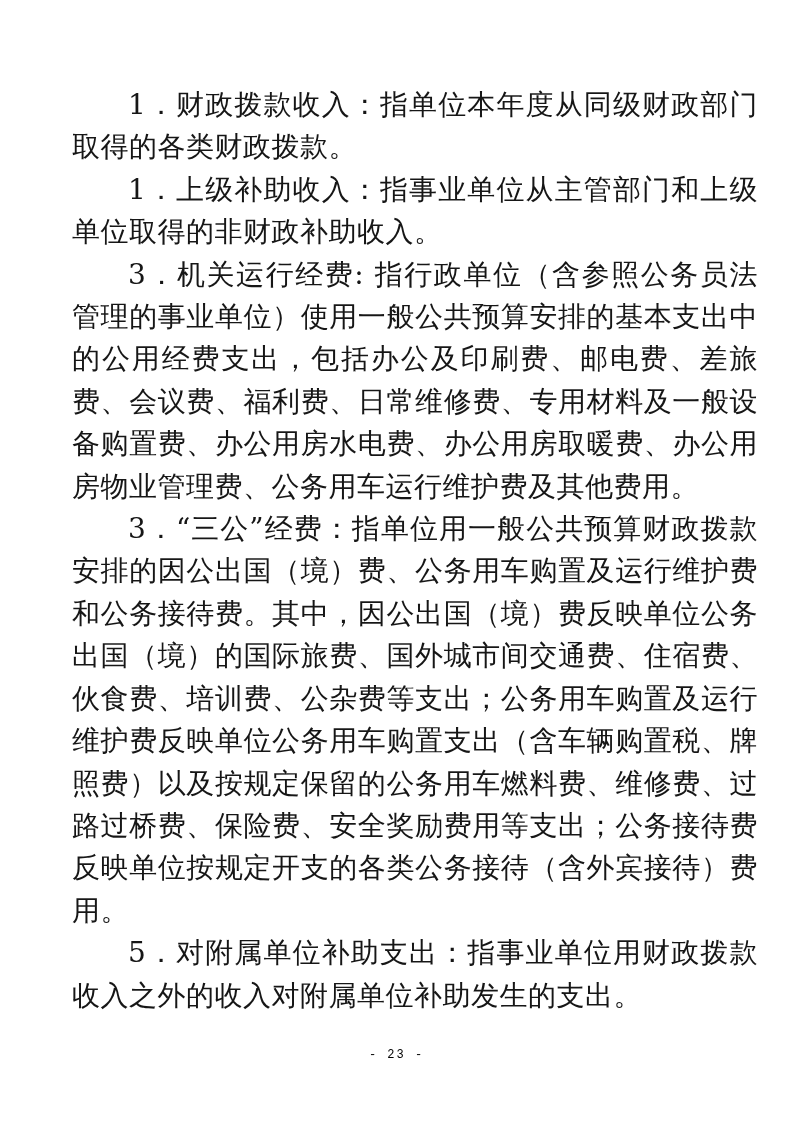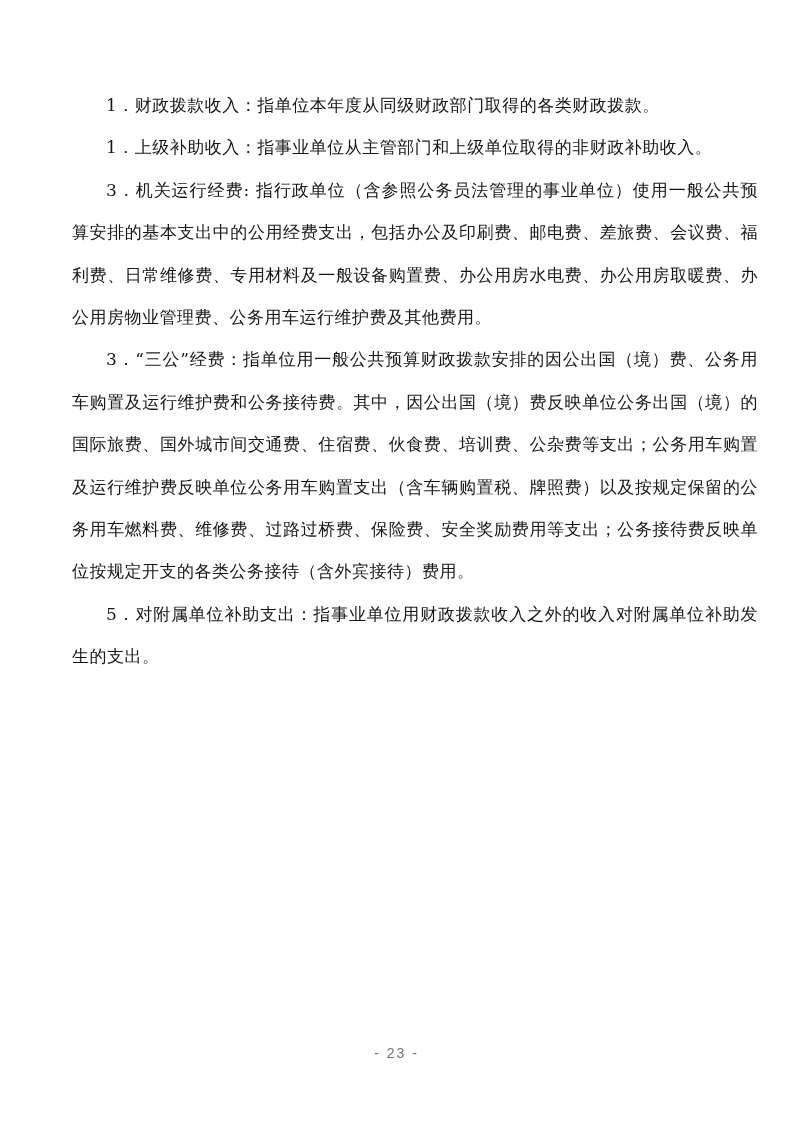--- a/index.html
+++ b/index.html
@@ -18,41 +18,41 @@
   }
   .doc-body {
     position: absolute;
     top: 84px;
     left: 72px;
     width: 686px;
   }
   .para {
     margin: 0;
     font-family: "DejaVu Serif", "Liberation Serif", serif;
-    font-size: 17px;
+    font-size: 28px;
     line-height: 42.4px;
     letter-spacing: 0.5px;
     color: #161616;
     text-align: justify;
     text-justify: inter-character;
     text-indent: 2em;
     word-break: break-all;
   }
   .page-footer {
     position: absolute;
     left: 0;
     right: 0;
     bottom: 60px;
     text-align: center;
   }
   .page-number {
-    font-family: Liberation Sans, sans-serif;
-    font-size: 14px;
+    font-family: Liberation Mono, monospace;
+    font-size: 12px;
     letter-spacing: 2px;
-    color: #737373;
+    color: #000000;
   }
 </style>
 </head>
 <body>
 
 <div class="page">
 
   <main class="doc-body">
       <p class="para">1．财政拨款收入：指单位本年度从同级财政部门取得的各类财政拨款。</p>
       <p class="para">1．上级补助收入：指事业单位从主管部门和上级单位取得的非财政补助收入。</p>

